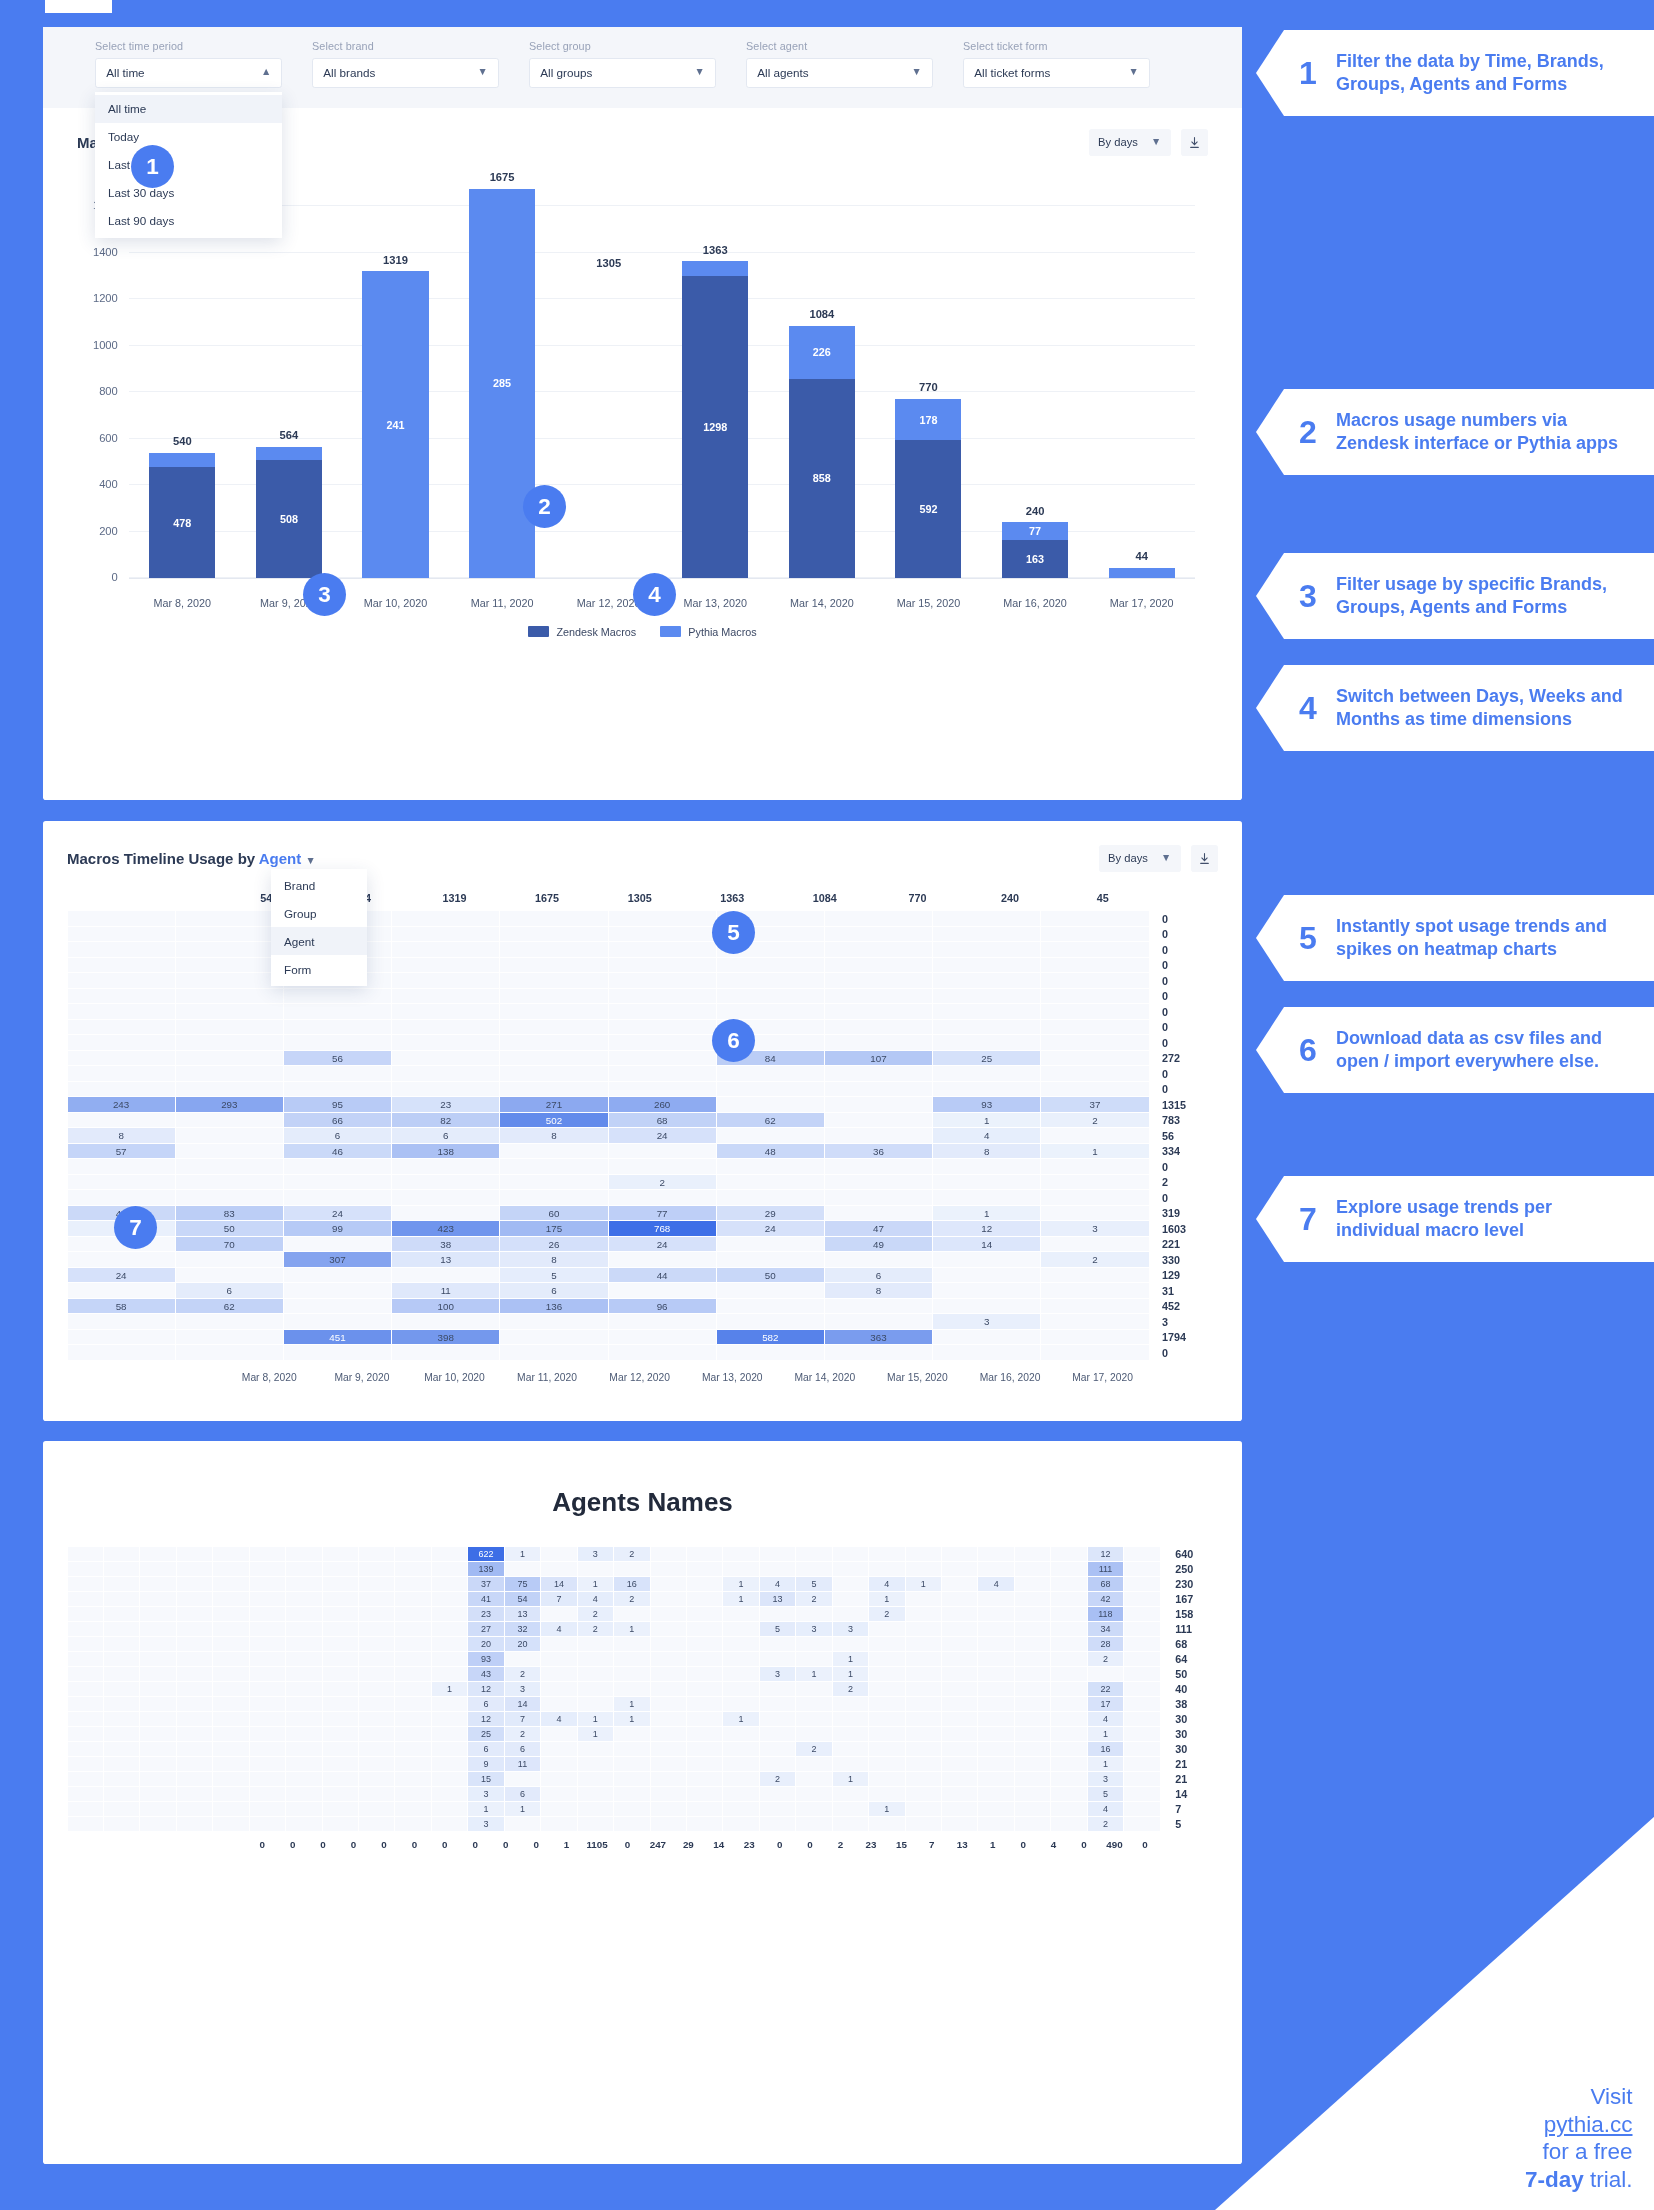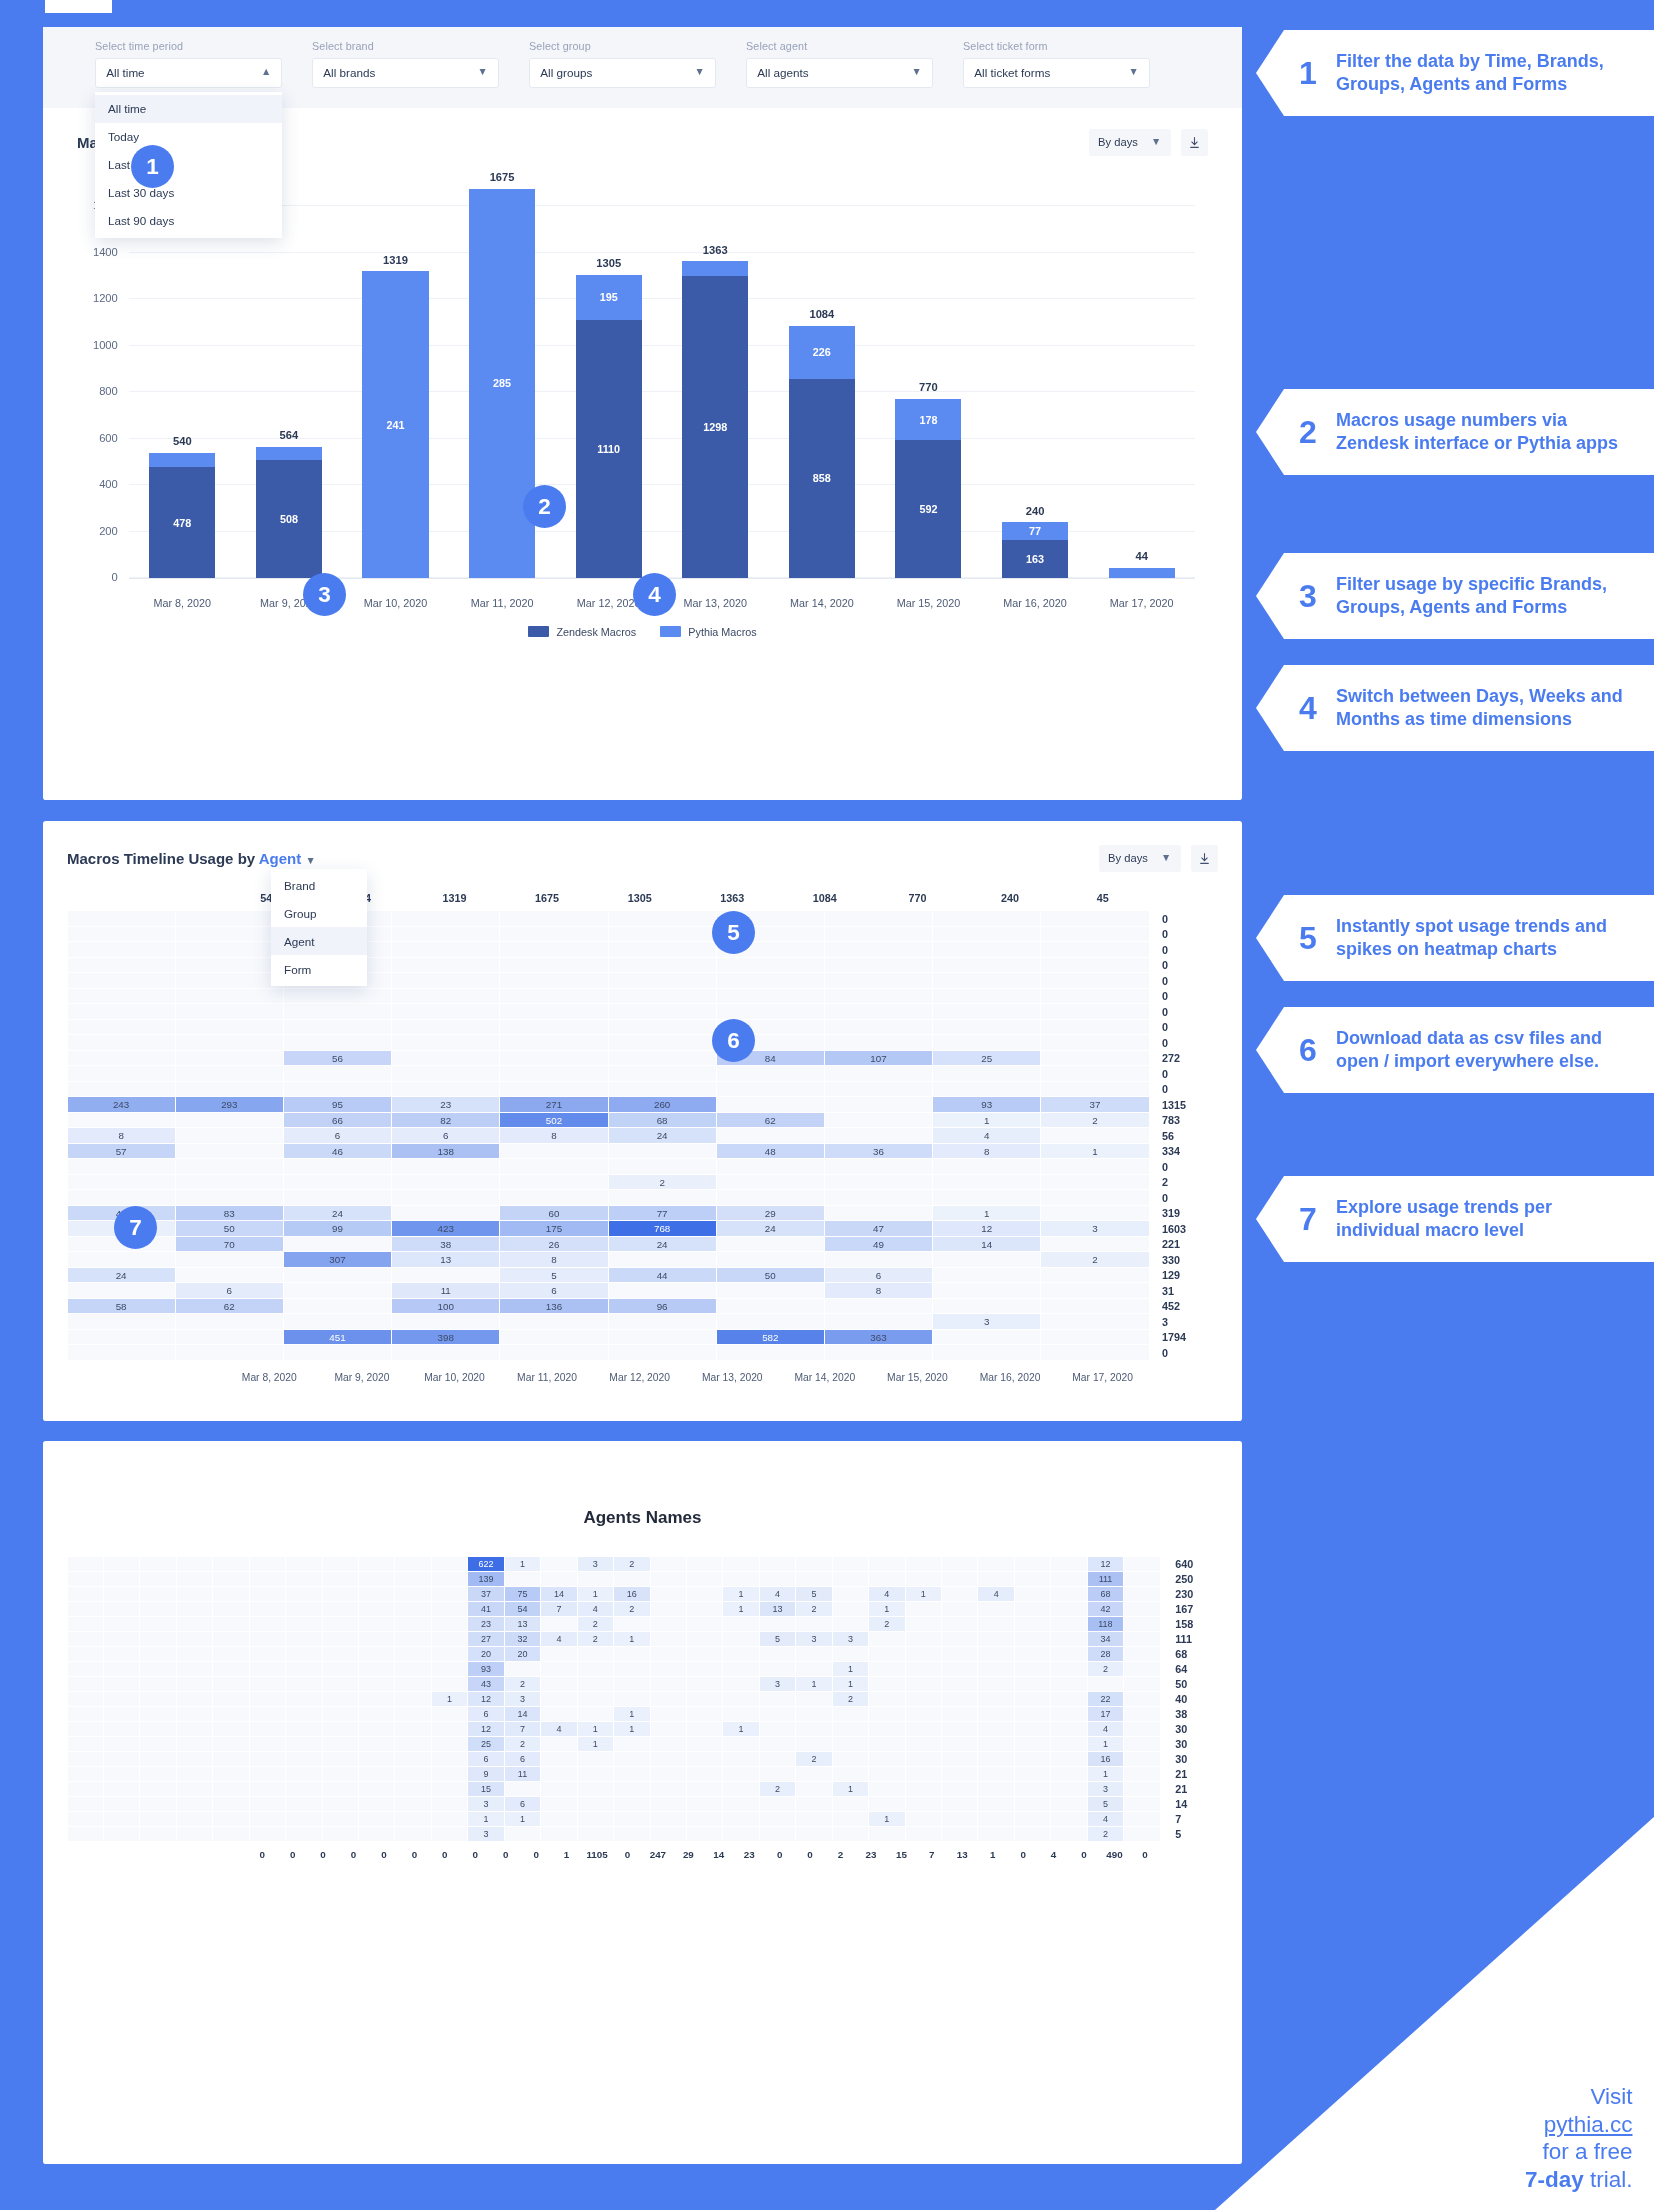--- a/index.html
+++ b/index.html
@@ -178,22 +178,22 @@
   .hm-dropdown {
     position: absolute; left: 204px; top: 24px; width: 96px;
     background: #ffffff; box-shadow: 0 4.7px 17px rgba(40,60,110,.16);
     z-index: 30; padding: 2.8px 0;
   }
 
   
   .card-bot { margin-top: 20.6px; height: 723px; padding: 24px 24px 9.4px 24px; }
   .sub-note { font-size: 10.3px; color: #98a2b8; margin-top: 5.6px; }
   .big-col-title {
-    text-align: center; font-size: 17px; font-weight: bold; color: #222a3b;
-    margin-top: 43px;
+    text-align: center; font-size: 26px; font-weight: bold; color: #222a3b;
+    margin-top: 22px;
   }
   .hm3-body { display: flex; margin-top: 28px; }
   .hm3-label {
     width: 180px; display: flex; align-items: center; justify-content: center;
     font-size: 19px; font-weight: bold; color: #222a3b; line-height: 1.35; text-align: center;
   }
   .hm3-grid { flex: 1; }
   .hm3-row { display: flex; height: 15px; }
   .hm3-cell {
     flex: 1; margin: 0.5px; display: flex; align-items: center; justify-content: center;
@@ -367,24 +367,20 @@
               </div>
             </div>
             <div class="barcol">
               <div class="total-lbl" style="bottom:calc(97.38372093023256% + 5.6px)">1675</div>
               <div class="stack" style="height:97.38372093023256%">
                 <div class="seg seg-b" style="flex:285">285</div>
               </div>
             </div>
             <div class="barcol">
               <div class="total-lbl" style="bottom:calc(75.87209302325581% + 5.6px)">1305</div>
-              <div class="stack" style="height:75.87209302325581%">
-                <div class="seg seg-b" style="flex:195">195</div>
-                <div class="seg seg-a" style="flex:1110">1110</div>
-              </div>
             </div>
             <div class="barcol">
               <div class="total-lbl" style="bottom:calc(79.24418604651163% + 5.6px)">1363</div>
               <div class="stack" style="height:79.24418604651163%">
                 <div class="seg seg-b" style="flex:65"></div>
                 <div class="seg seg-a" style="flex:1298">1298</div>
               </div>
             </div>
             <div class="barcol">
               <div class="total-lbl" style="bottom:calc(63.0232558139535% + 5.6px)">1084</div>

